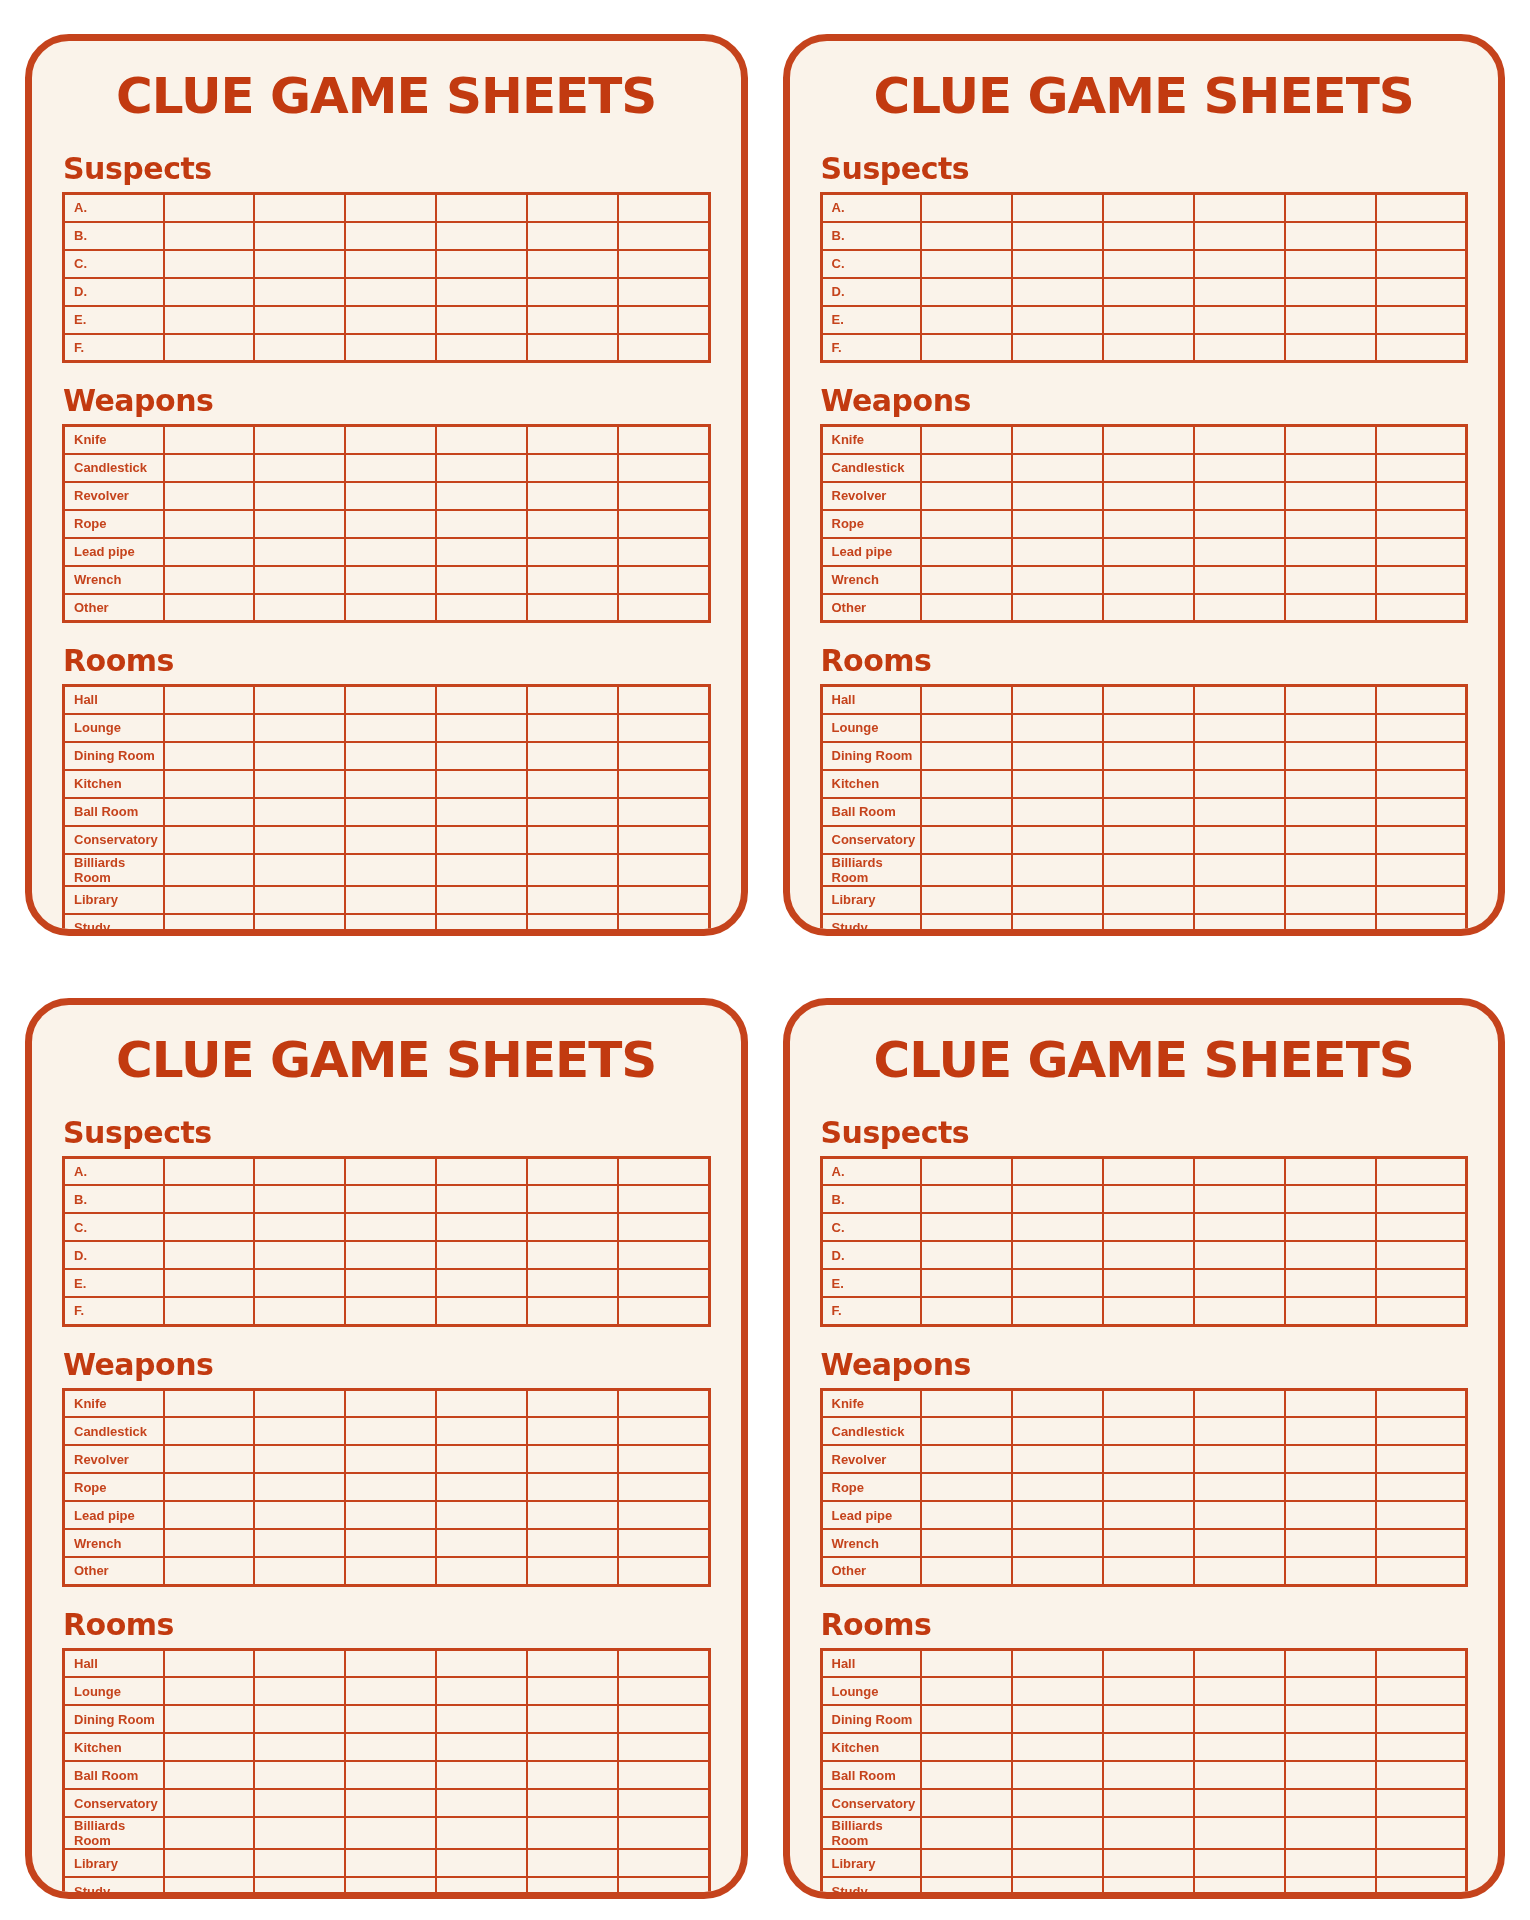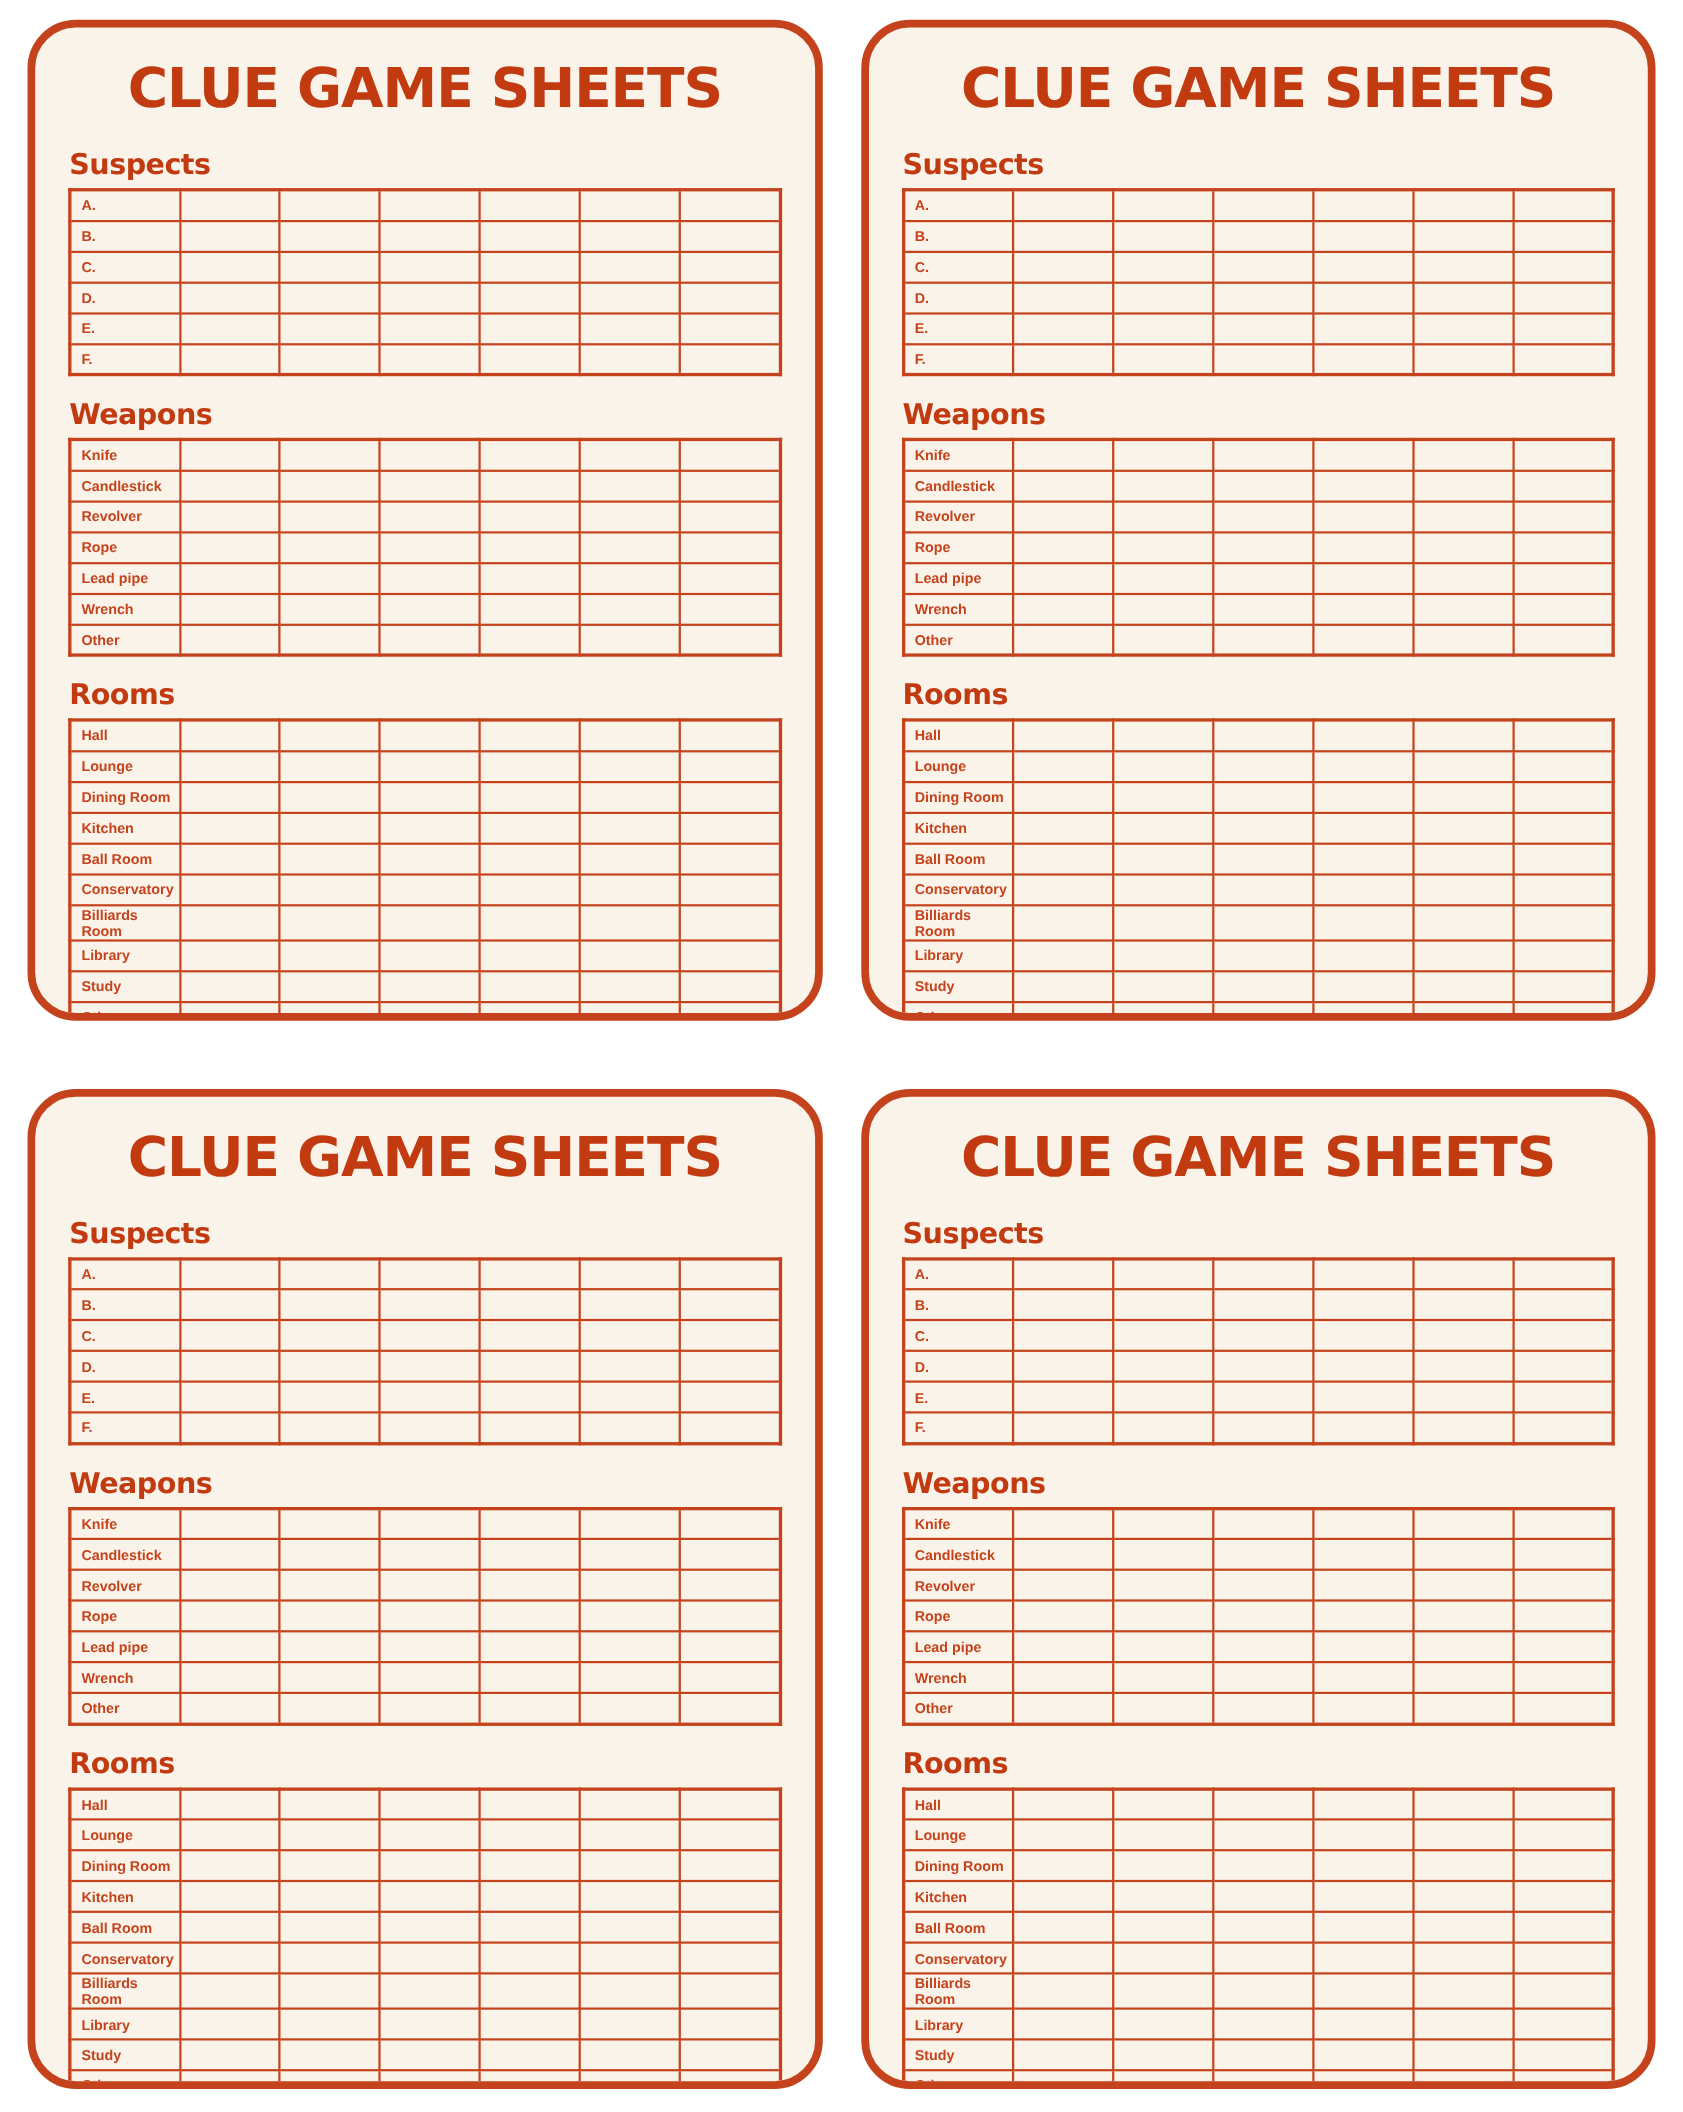--- a/index.html
+++ b/index.html
@@ -4,21 +4,21 @@
 <style>
   * { box-sizing: border-box; margin: 0; padding: 0; }
   html, body { width: 1530px; height: 1920px; }
   body {
     background: #ffffff;
     font-family: "DejaVu Sans", sans-serif;
   }
   .page {
     width: 1530px;
     height: 1920px;
-    padding: 18px 25px 21px 25px;
+    padding: 34px 25px 21px 25px;
     display: grid;
     grid-template-columns: 1fr 1fr;
     grid-template-rows: 1fr 1fr;
     column-gap: 35px;
     row-gap: 62px;
   }
   .card {
     background: #FAF3EA;
     border: 7px solid #C5431C;
     border-radius: 44px;
@@ -34,21 +34,21 @@
     font-weight: bold;
     font-size: 50px;
     letter-spacing: -1px;
     margin: 10px 0 6px 0;
     white-space: nowrap;
   }
   .heading {
     color: #C23A10;
     font-family: "DejaVu Sans", sans-serif;
     font-weight: bold;
-    font-size: 26px;
+    font-size: 30px;
     letter-spacing: -0.5px;
     margin: 20px 0 6px 1px;
   }
   table.grid-table {
     width: 100%;
     border-collapse: collapse;
     border: 3px solid #C5431C;
     table-layout: fixed;
   }
   table.grid-table td {

